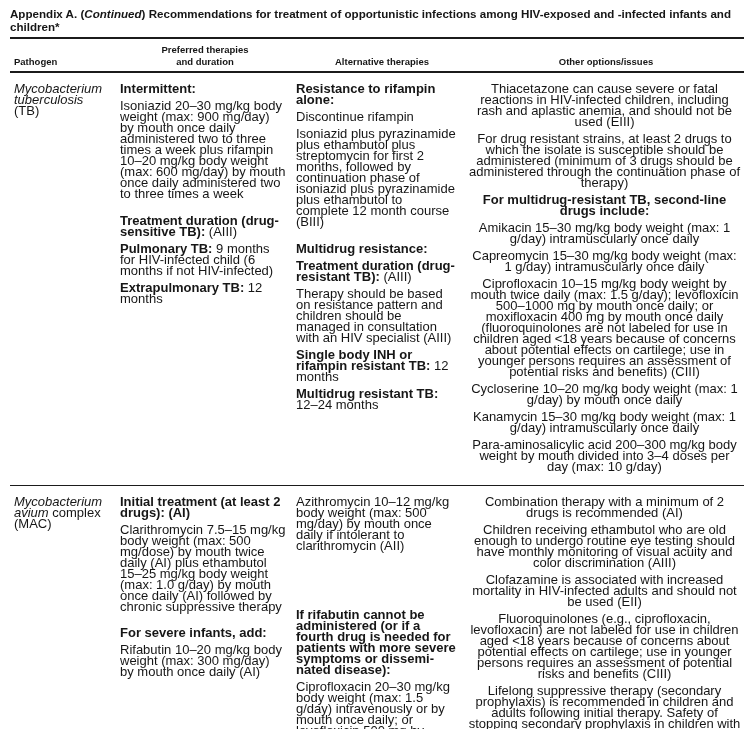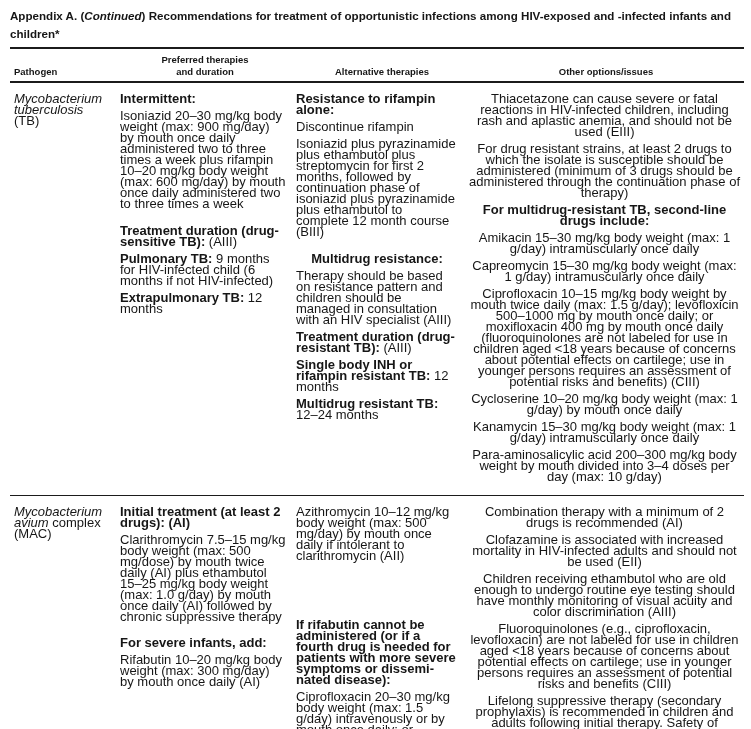--- a/index.html
+++ b/index.html
@@ -4,21 +4,21 @@
 <style>
   * { margin:0; padding:0; box-sizing:border-box; }
   html, body { background:#fff; }
   body {
     width:751px; height:729px; overflow:hidden;
     font-family:"Liberation Sans", sans-serif;
     color:#161616;
     -webkit-font-smoothing:antialiased;
   }
   .page { padding:7px 7px 0 10px; }
-  .title { font-size:11.6px; font-weight:bold; line-height:18px; padding-bottom:4px; }
+  .title { font-size:11.6px; font-weight:bold; line-height:13px; padding-bottom:4px; }
   .i { font-style:italic; }
   .b { font-weight:bold; }
   .rule { border-top:2px solid #1b1b1b; }
   .grid { display:grid; grid-template-columns:104px 182px 172px 1fr; }
   .header { padding:5px 0 4px 0; align-items:end; font-weight:bold; font-size:9.5px; line-height:11.5px; }
   .hcell { text-align:center; white-space:pre-line; }
   .hcell.first { text-align:left; padding-left:4px; }
   .row { border-bottom:1.5px solid #1b1b1b; font-size:13px; line-height:11px; }
   .cell { padding:10px 10px 13px 0; }
   .cell.col1 { padding-left:4px; padding-right:4px; }
@@ -48,23 +48,23 @@
           <div class="para b">Intermittent:</div>
           <div class="para">Isoniazid 20–30 mg/kg body weight (max: 900 mg/day) by mouth once daily administered two to three times a week plus rifampin 10–20 mg/kg body weight (max: 600 mg/day) by mouth once daily administered two to three times a week</div>
           <div class="para" style="margin-top: 16px;"><span class="b">Treatment duration (drug-sensitive TB):</span> (AIII)</div>
           <div class="para"><span class="b">Pulmonary TB:</span> 9 months for HIV-infected child (6 months if not HIV-infected)</div>
           <div class="para"><span class="b">Extrapulmonary TB:</span> 12 months</div>
         </div>
         <div class="cell col3">
           <div class="para b">Resistance to rifampin alone:</div>
           <div class="para">Discontinue rifampin</div>
           <div class="para">Isoniazid plus pyrazinamide plus ethambutol plus streptomycin for first 2 months, followed by continuation phase of isoniazid plus pyrazinamide plus ethambu­tol to complete 12 month course (BIII)</div>
-          <div class="para b" style="margin-top: 16px; text-align: center;">Multidrug resistance:</div>
+          <div class="para b" style="margin-top: 16px;">Multidrug resistance:</div>
+          <div class="para"><span class="b">Treatment duration (drug-resistant TB):</span> (AIII)</div>
           <div class="para">Therapy should be based on resistance pattern and children should be managed in consulta­tion with an HIV specialist (AIII)</div>
-          <div class="para"><span class="b">Treatment duration (drug-resistant TB):</span> (AIII)</div>
           <div class="para"><span class="b">Single body INH or rifampin resistant TB:</span> 12 months</div>
           <div class="para"><span class="b">Multidrug resistant TB:</span> 12–24 months</div>
         </div>
         <div class="cell col4">
           <div class="para">Thiacetazone can cause severe or fatal reactions in HIV-infected children, including rash and aplastic anemia, and should not be used (EIII)</div>
           <div class="para">For drug resistant strains, at least 2 drugs to which the isolate is susceptible should be administered (minimum of 3 drugs should be administered through the continua­tion phase of therapy)</div>
           <div class="para b">For multidrug-resistant TB, second-line drugs include:</div>
           <div class="para">Amikacin 15–30 mg/kg body weight (max: 1 g/day) intramuscularly once daily</div>
           <div class="para">Capreomycin 15–30 mg/kg body weight (max: 1 g/day) intramuscularly once daily</div>
           <div class="para">Ciprofloxacin 10–15 mg/kg body weight by mouth twice daily (max: 1.5 g/day); levofloxicin 500–1000 mg by mouth once daily; or moxifloxacin 400 mg by mouth once daily (fluoroquinolones are not labeled for use in children aged &lt;18 years because of concerns about potential effects on cartilege; use in younger persons requires an assessment of potential risks and benefits) (CIII)</div>
@@ -81,20 +81,20 @@
           <div class="para b" style="margin-top: 15px;">For severe infants, add:</div>
           <div class="para">Rifabutin 10–20 mg/kg body weight (max: 300 mg/day) by mouth once daily (AI)</div>
         </div>
         <div class="cell col3">
           <div class="para">Azithromycin 10–12 mg/kg body weight (max: 500 mg/day) by mouth once daily if intolerant to clarithromycin (AII)</div>
           <div class="para b" style="margin-top: 58px;">If rifabutin cannot be adminis­tered (or if a fourth drug is needed for patients with more severe symptoms or dissemi­nated disease):</div>
           <div class="para">Ciprofloxacin 20–30 mg/kg body weight (max: 1.5 g/day) intrave­nously or by mouth once daily; or levofloxicin 500 mg by mouth once daily; or amikacin 15–30 mg/kg body weight intravenously in one or two divided doses (max: 1.5 g/day) (CIII)</div>
         </div>
         <div class="cell col4">
           <div class="para">Combination therapy with a minimum of 2 drugs is recommended (AI)</div>
+          <div class="para">Children receiving ethambutol who are old enough to undergo routine eye testing should have monthly monitoring of visual acuity and color discrimination (AIII)</div>
           <div class="para">Clofazamine is associated with increased mortality in HIV-infected adults and should not be used (EII)</div>
-          <div class="para">Children receiving ethambutol who are old enough to undergo routine eye testing should have monthly monitoring of visual acuity and color discrimination (AIII)</div>
           <div class="para">Fluoroquinolones (e.g., ciprofloxacin, levofloxacin) are not labeled for use in children aged &lt;18 years because of concerns about potential effects on cartilege; use in younger persons requires an assessment of potential risks and benefits (CIII)</div>
           <div class="para">Lifelong suppressive therapy (secondary prophylaxis) is recommended in children and adults following initial therapy. Safety of stopping secondary prophylaxis in children with immune reconstitution on HAART has not been studied extensively</div>
         </div>
       </div>
     </div>
 </div>
 
 </body></html>

